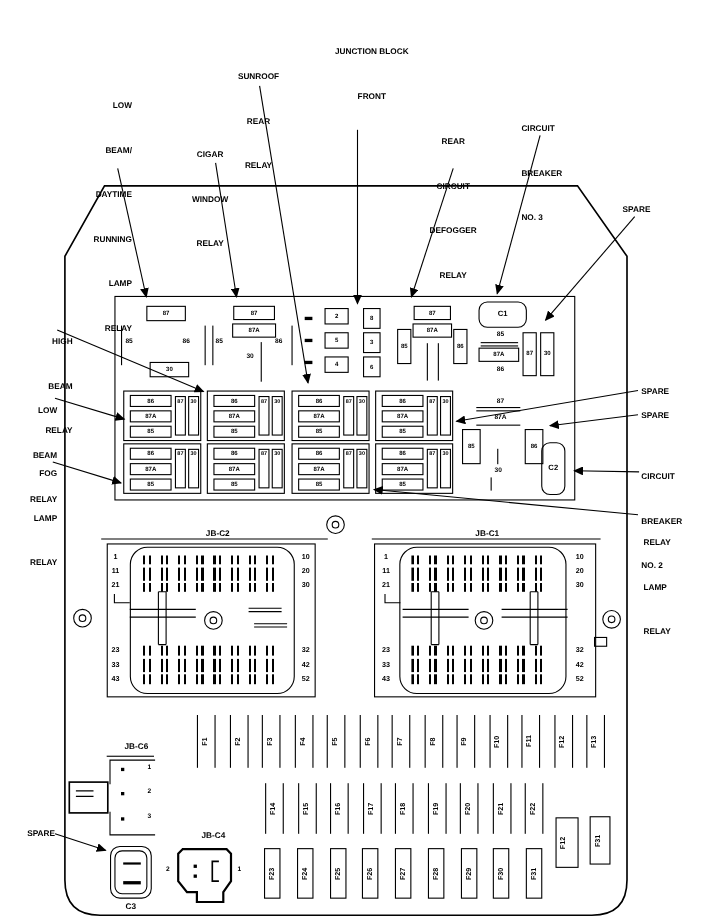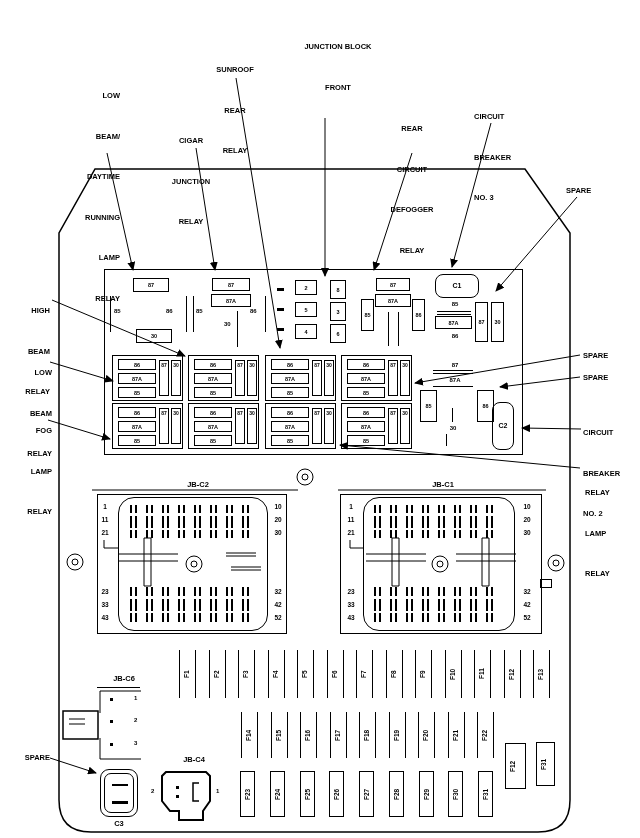--- a/index.html
+++ b/index.html
@@ -103,21 +103,21 @@
     <div>LOW</div>
     <div>BEAM/</div>
     <div>DAYTIME</div>
     <div>RUNNING</div>
     <div>LAMP</div>
     <div>RELAY</div>
   </div>
 
   <div class="lab ctr" style="left:168px;top:107px;width:46px">
     <div>CIGAR</div>
-    <div>JUNCTION</div>
+    <div>WINDOW</div>
     <div>RELAY</div>
   </div>
 
   <div class="lab ctr" style="left:210px;top:36px;width:50px">
     <div>SUNROOF</div>
     <div>REAR</div>
     <div>RELAY</div>
   </div>
 
 
@@ -129,21 +129,21 @@
   </div>
 
   <div class="lab" style="left:474px;top:83px;width:50px">
     <div>CIRCUIT</div>
     <div>BREAKER</div>
     <div>NO. 3</div>
   </div>
 
   <div class="lab" style="left:566px;top:184px;width:40px">SPARE</div>
 
-  <div class="lab rt" style="left:12px;top:277px;width:38px">
+  <div class="lab rt" style="left:28px;top:277px;width:38px">
     <div>HIGH</div>
     <div>BEAM</div>
     <div>RELAY</div>
   </div>
 
   <div class="lab rt" style="left:14px;top:339px;width:38px">
     <div>LOW</div>
     <div>BEAM</div>
     <div>RELAY</div>
   </div>

